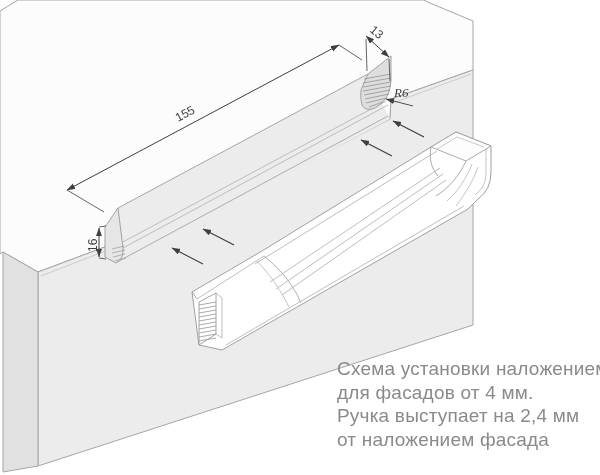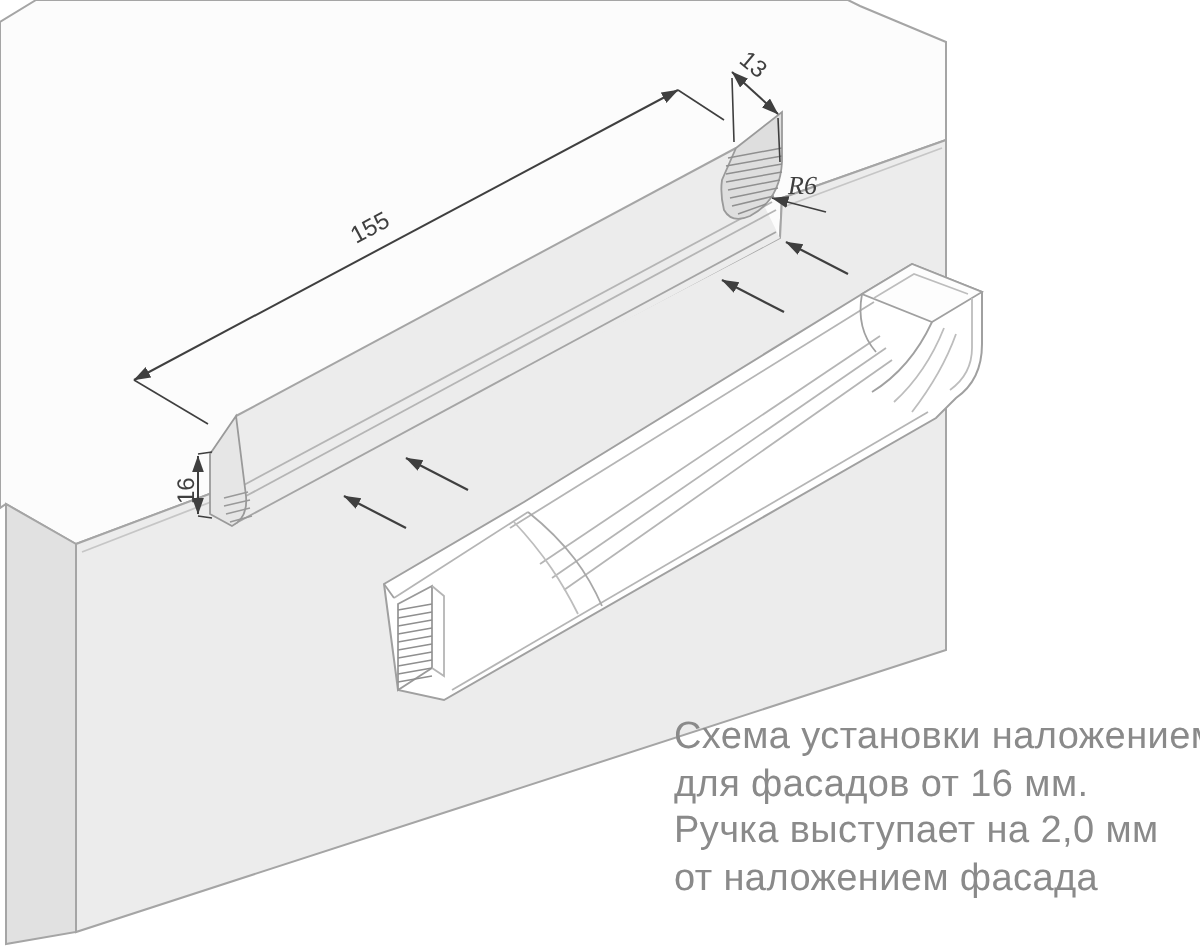--- a/index.html
+++ b/index.html
@@ -124,17 +124,17 @@
         <path d="M472,164 C466,179 458,191 447,201" stroke="#bdbdbd" stroke-width="0.9" fill="none"></path>
         <path d="M478,167 C473,181 466,193 456,206" stroke="#bdbdbd" stroke-width="0.9" fill="none"></path>
         <path d="M431,147 C429,158 431,168 438,176" stroke="#a0a0a0" stroke-width="0.9" fill="none"></path>
         <path d="M486,149 L486,174 Q486,187 475,195" stroke="#bdbdbd" stroke-width="0.9" fill="none"></path>
       </g>
     </g>
   </svg>
 
   <div id="caption">
     <div>Схема установки наложением</div>
-    <div>для фасадов от 16 мм.</div>
-    <div>Ручка выступает на 2,0 мм</div>
+    <div>для фасадов от 4 мм.</div>
+    <div>Ручка выступает на 2,4 мм</div>
     <div>от наложением фасада</div>
   </div>
 </div>
 
 </body></html>

